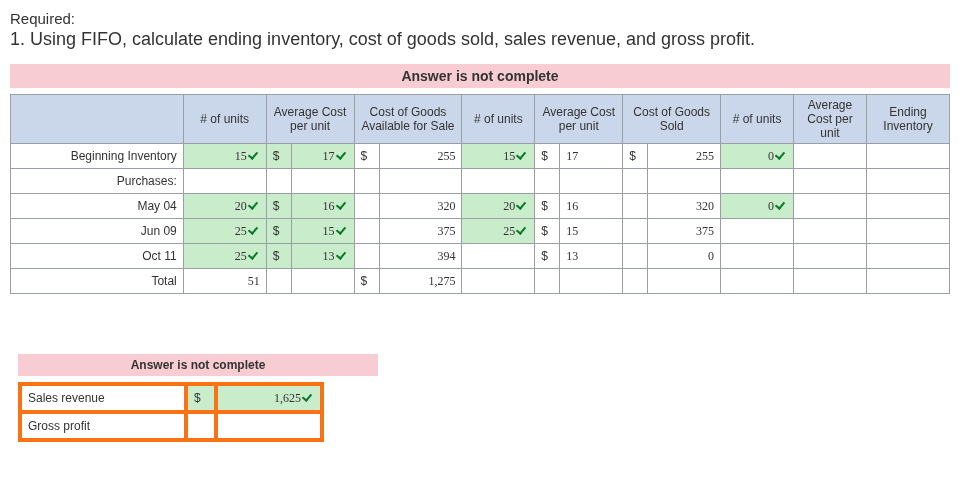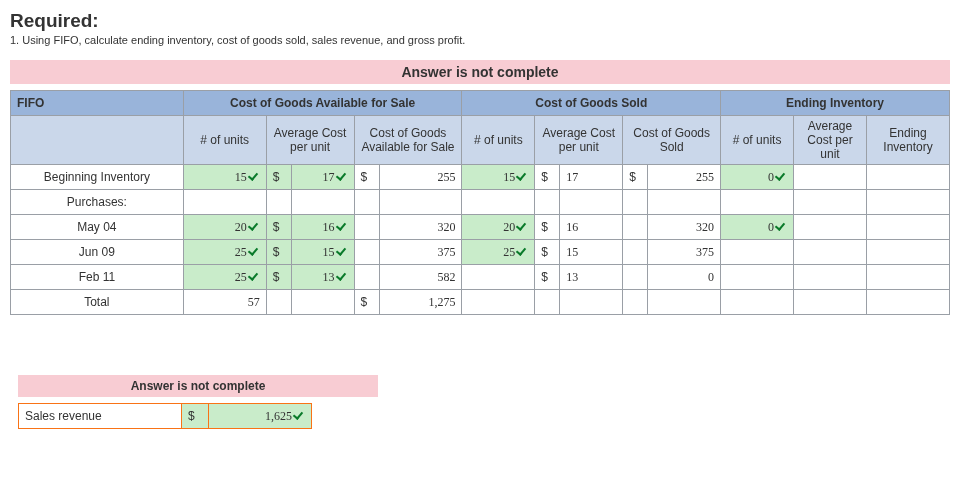--- a/index.html
+++ b/index.html
@@ -2,22 +2,22 @@
 <html><head>
 <meta charset="utf-8">
 <style>
   body {
     font-family: Arial, sans-serif;
     font-size: 12px;
     color: #333;
     margin: 10px;
     background: #fff;
   }
-  .req-title { font-weight: bold; font-size: 19px; margin-bottom: 2px; }
-  .req-text { font-size: 11px; margin-bottom: 14px; }
+  .req-title { font-weight: normal; font-size: 15px; margin-bottom: 2px; }
+  .req-text { font-size: 18px; margin-bottom: 14px; }
   .banner {
     background: #f8ccd3;
     color: #333;
     font-size: 14px;
     font-weight: bold;
     text-align: center;
     padding: 4px 0;
     margin-bottom: 6px;
   }
   table.main {
@@ -33,21 +33,21 @@
   .hdr-blue {
     background: #99b4da;
     font-weight: bold;
     text-align: center;
   }
   .subhdr {
     background: #cad7ea;
     text-align: center;
     font-weight: normal;
   }
-  .rowlabel { background: #fff; text-align: center; }
+  .rowlabel { background: #fff; text-align: right; }
   .num { text-align: right; font-family: Liberation Serif, serif; }
   .dollar-left { text-align: left; width: 12px; padding-right:0; border-right:none;}
   .paired-right { border-left:none; }
   .good { background: #c9ecca; }
   .indent { padding-left: 18px; }
   .check-icon {
     display: inline-block;
     width: 12px; height: 12px;
     position: relative;
     vertical-align: middle;
@@ -62,21 +62,21 @@
     border-width: 0 2px 2px 0;
     transform: rotate(40deg);
     transform-origin: center;
     top: -1px;
   }
   .spacer { height: 60px; }
   table.small {
     border-collapse: collapse;
   }
   table.small td {
-    border: 1px solid #f97316;
+    border: 4px solid #f97316;
     padding: 3px 6px;
     font-size: 12px;
     height: 18px;
   }
   .banner2 {
     background: #f8ccd3;
     font-weight: bold;
     text-align:center;
     padding: 4px 0;
     width: 360px;
@@ -88,26 +88,20 @@
 <body>
 
 <div class="req-title">Required:</div>
 <div class="req-text">1. Using FIFO, calculate ending inventory, cost of goods sold, sales revenue, and gross profit.</div>
 
 <div class="banner">Answer is not complete</div>
 
 <table class="main">
 
   <tbody>
-      <tr>
-    <td class="hdr-blue" style="text-align:left;">FIFO</td>
-    <td class="hdr-blue" colspan="5">Cost of Goods Available for Sale</td>
-    <td class="hdr-blue" colspan="5">Cost of Goods Sold</td>
-    <td class="hdr-blue" colspan="3">Ending Inventory</td>
-  </tr>
 
   <tr>
     <td class="subhdr">&nbsp;</td>
     <td class="subhdr"># of units</td>
     <td class="subhdr" colspan="2">Average Cost per unit</td>
     <td class="subhdr" colspan="2">Cost of Goods Available for Sale</td>
     <td class="subhdr"># of units</td>
     <td class="subhdr" colspan="2">Average Cost per unit</td>
     <td class="subhdr" colspan="2">Cost of Goods Sold</td>
     <td class="subhdr"># of units</td>
@@ -177,39 +171,39 @@
     <td class="dollar-left">$</td>
     <td class="num paired-right" style="text-align:left;">15</td>
     <td class="dollar-left"></td>
     <td class="num paired-right">375</td>
     <td></td>
     <td></td>
     <td></td>
   </tr>
 
   <tr>
-    <td class="rowlabel indent">Feb 11</td>
+    <td class="rowlabel indent">Oct 11</td>
     <td class="num good"><span>25</span><span class="check-icon"></span></td>
     <td class="good dollar-left">$</td>
     <td class="num good paired-right"><span>13</span><span class="check-icon"></span></td>
     <td class="dollar-left"></td>
-    <td class="num paired-right">582</td>
+    <td class="num paired-right">394</td>
     <td></td>
     <td class="dollar-left">$</td>
     <td class="num paired-right" style="text-align:left;">13</td>
     <td class="dollar-left"></td>
     <td class="num paired-right">0</td>
     <td></td>
     <td></td>
     <td></td>
   </tr>
 
   <tr>
     <td class="rowlabel">Total</td>
-    <td class="num">57</td>
+    <td class="num">51</td>
     <td class="dollar-left"></td>
         <td class="paired-right"></td>
     <td class="dollar-left">$</td>
     <td class="num paired-right">1,275</td>
     <td></td>
         <td class="dollar-left"></td>
         <td class="paired-right"></td>
         <td class="dollar-left"></td>
         <td class="paired-right"></td>
     <td></td>
@@ -223,14 +217,19 @@
 
 <div class="banner2">Answer is not complete</div>
 
 <table class="small" style="margin-left:8px;">
   <tbody>
       <tr>
     <td style="width:150px;">Sales revenue</td>
     <td class="good" style="width:14px;">$</td>
     <td class="num good" style="width:90px;text-align:right;"><span>1,625</span><span class="check-icon"></span></td>
   </tr>
+  <tr>
+    <td>Gross profit</td>
+    <td></td>
+    <td></td>
+  </tr>
 </tbody>
   </table>
 
 </body></html>

